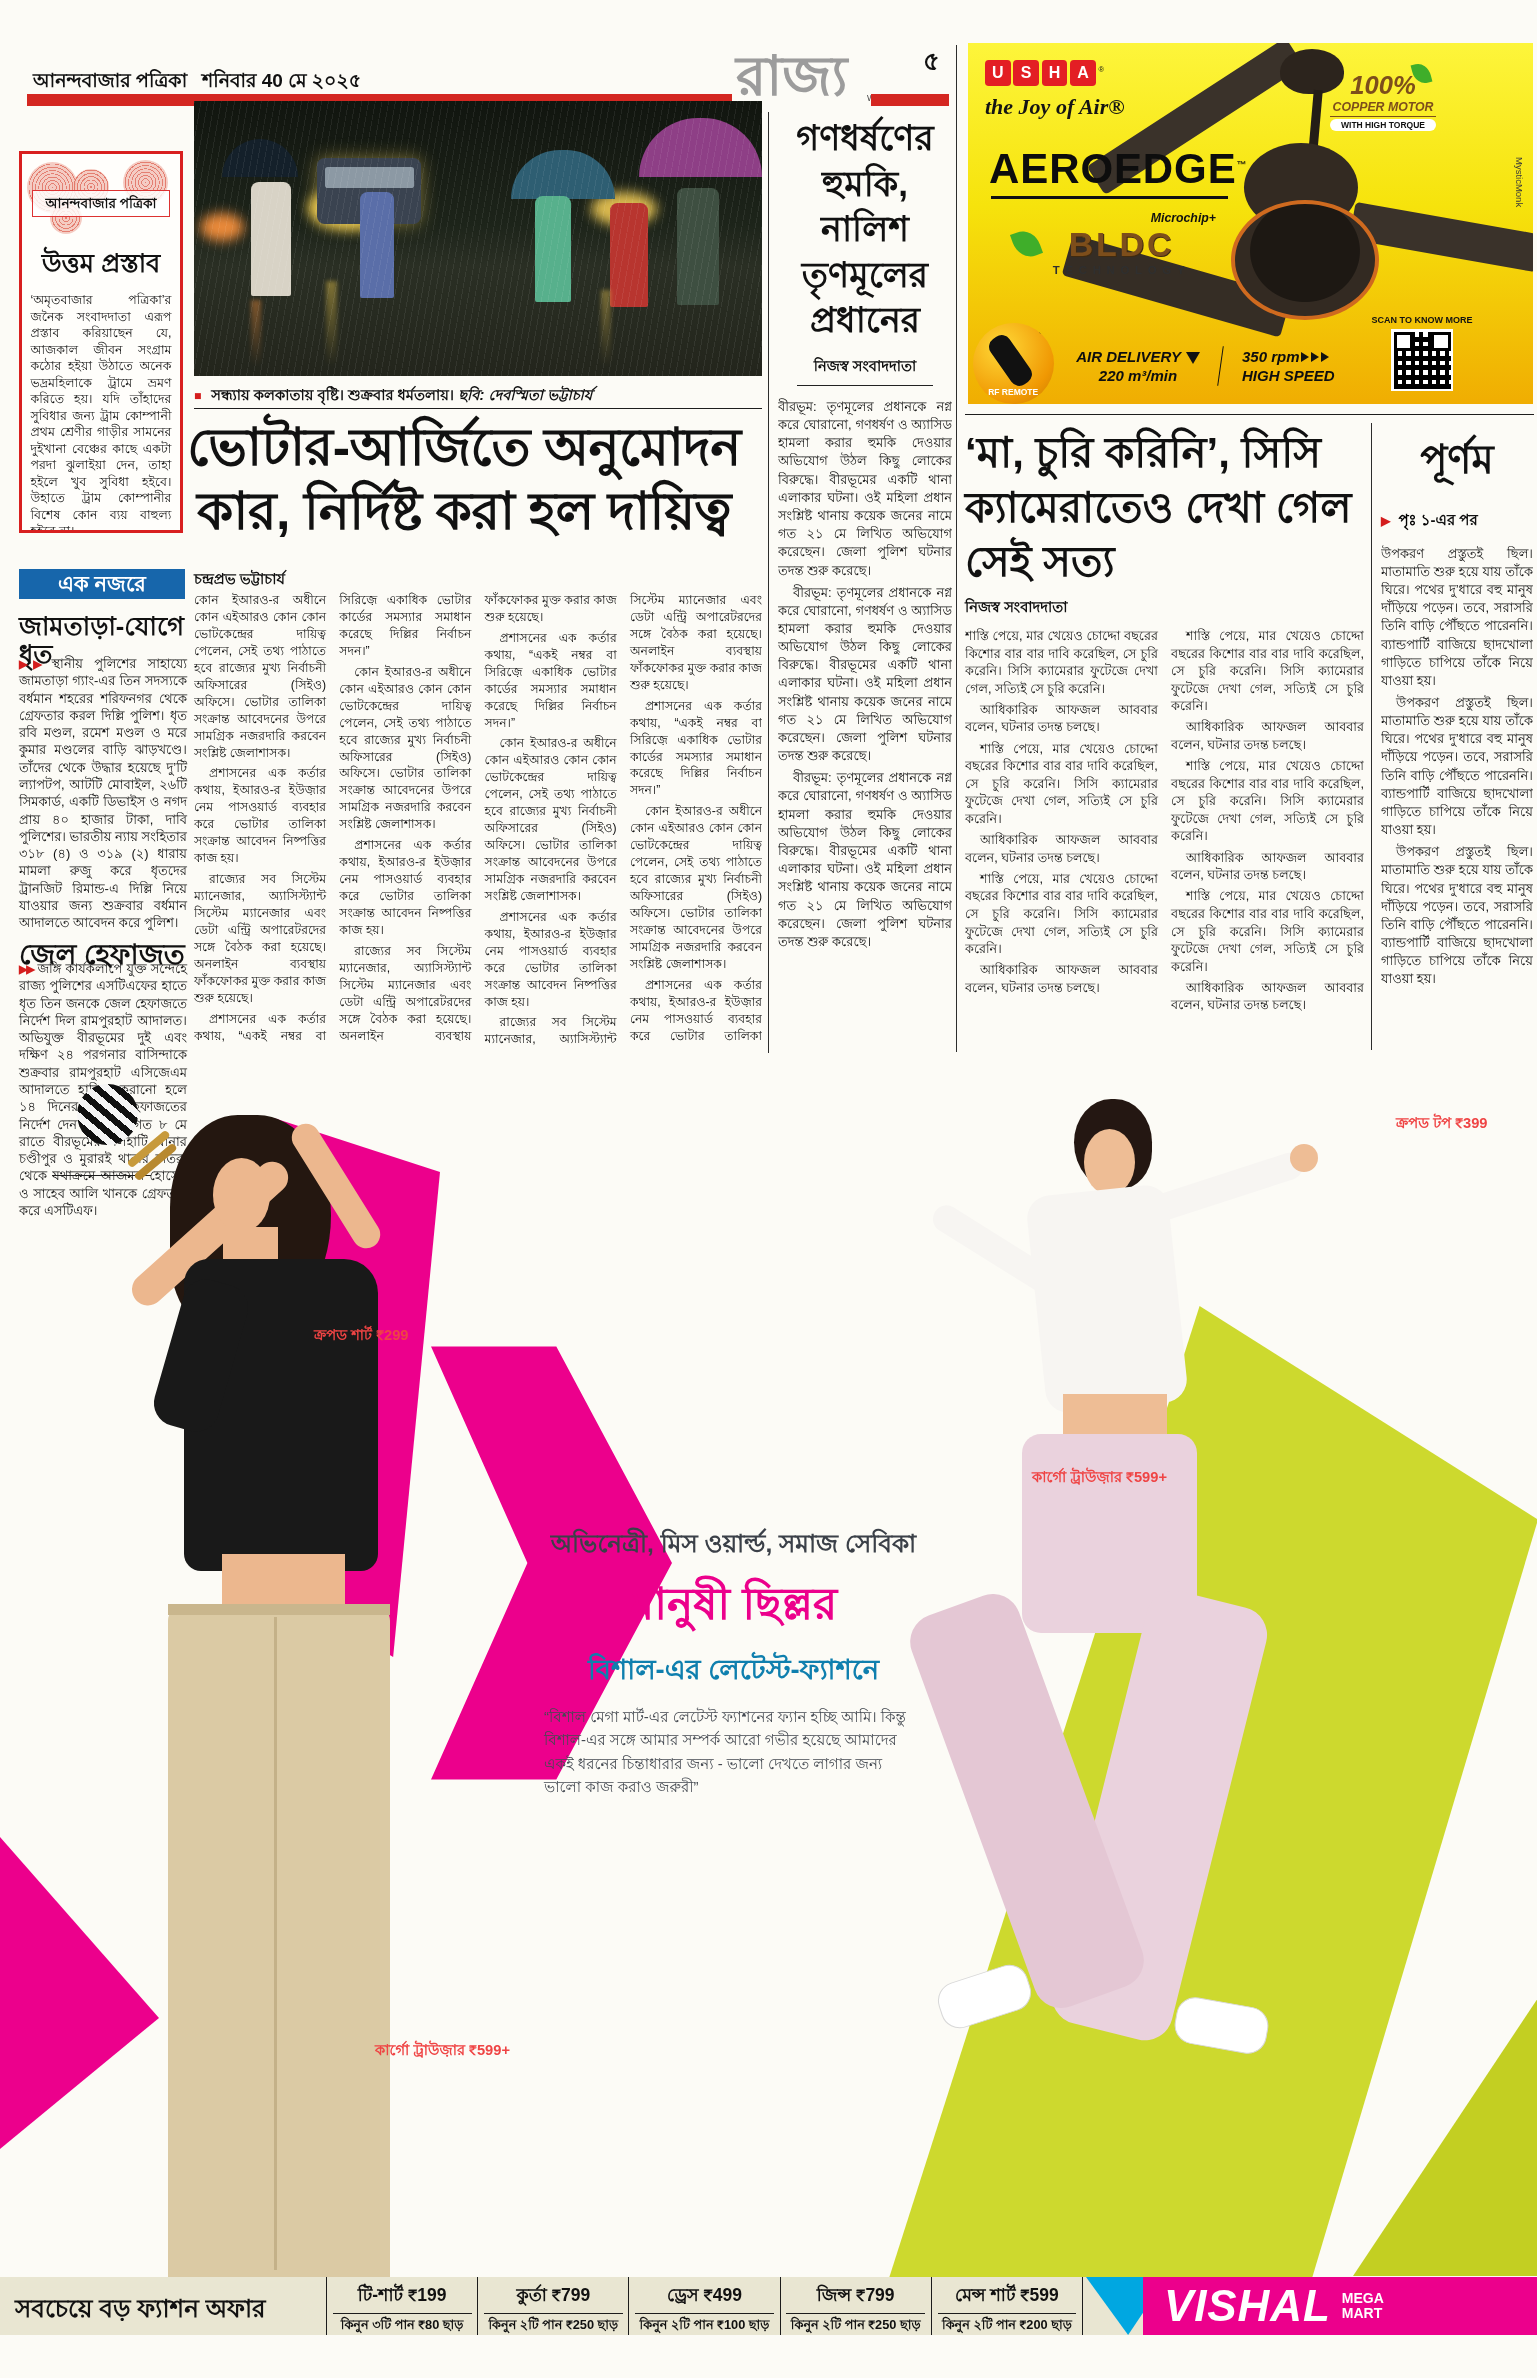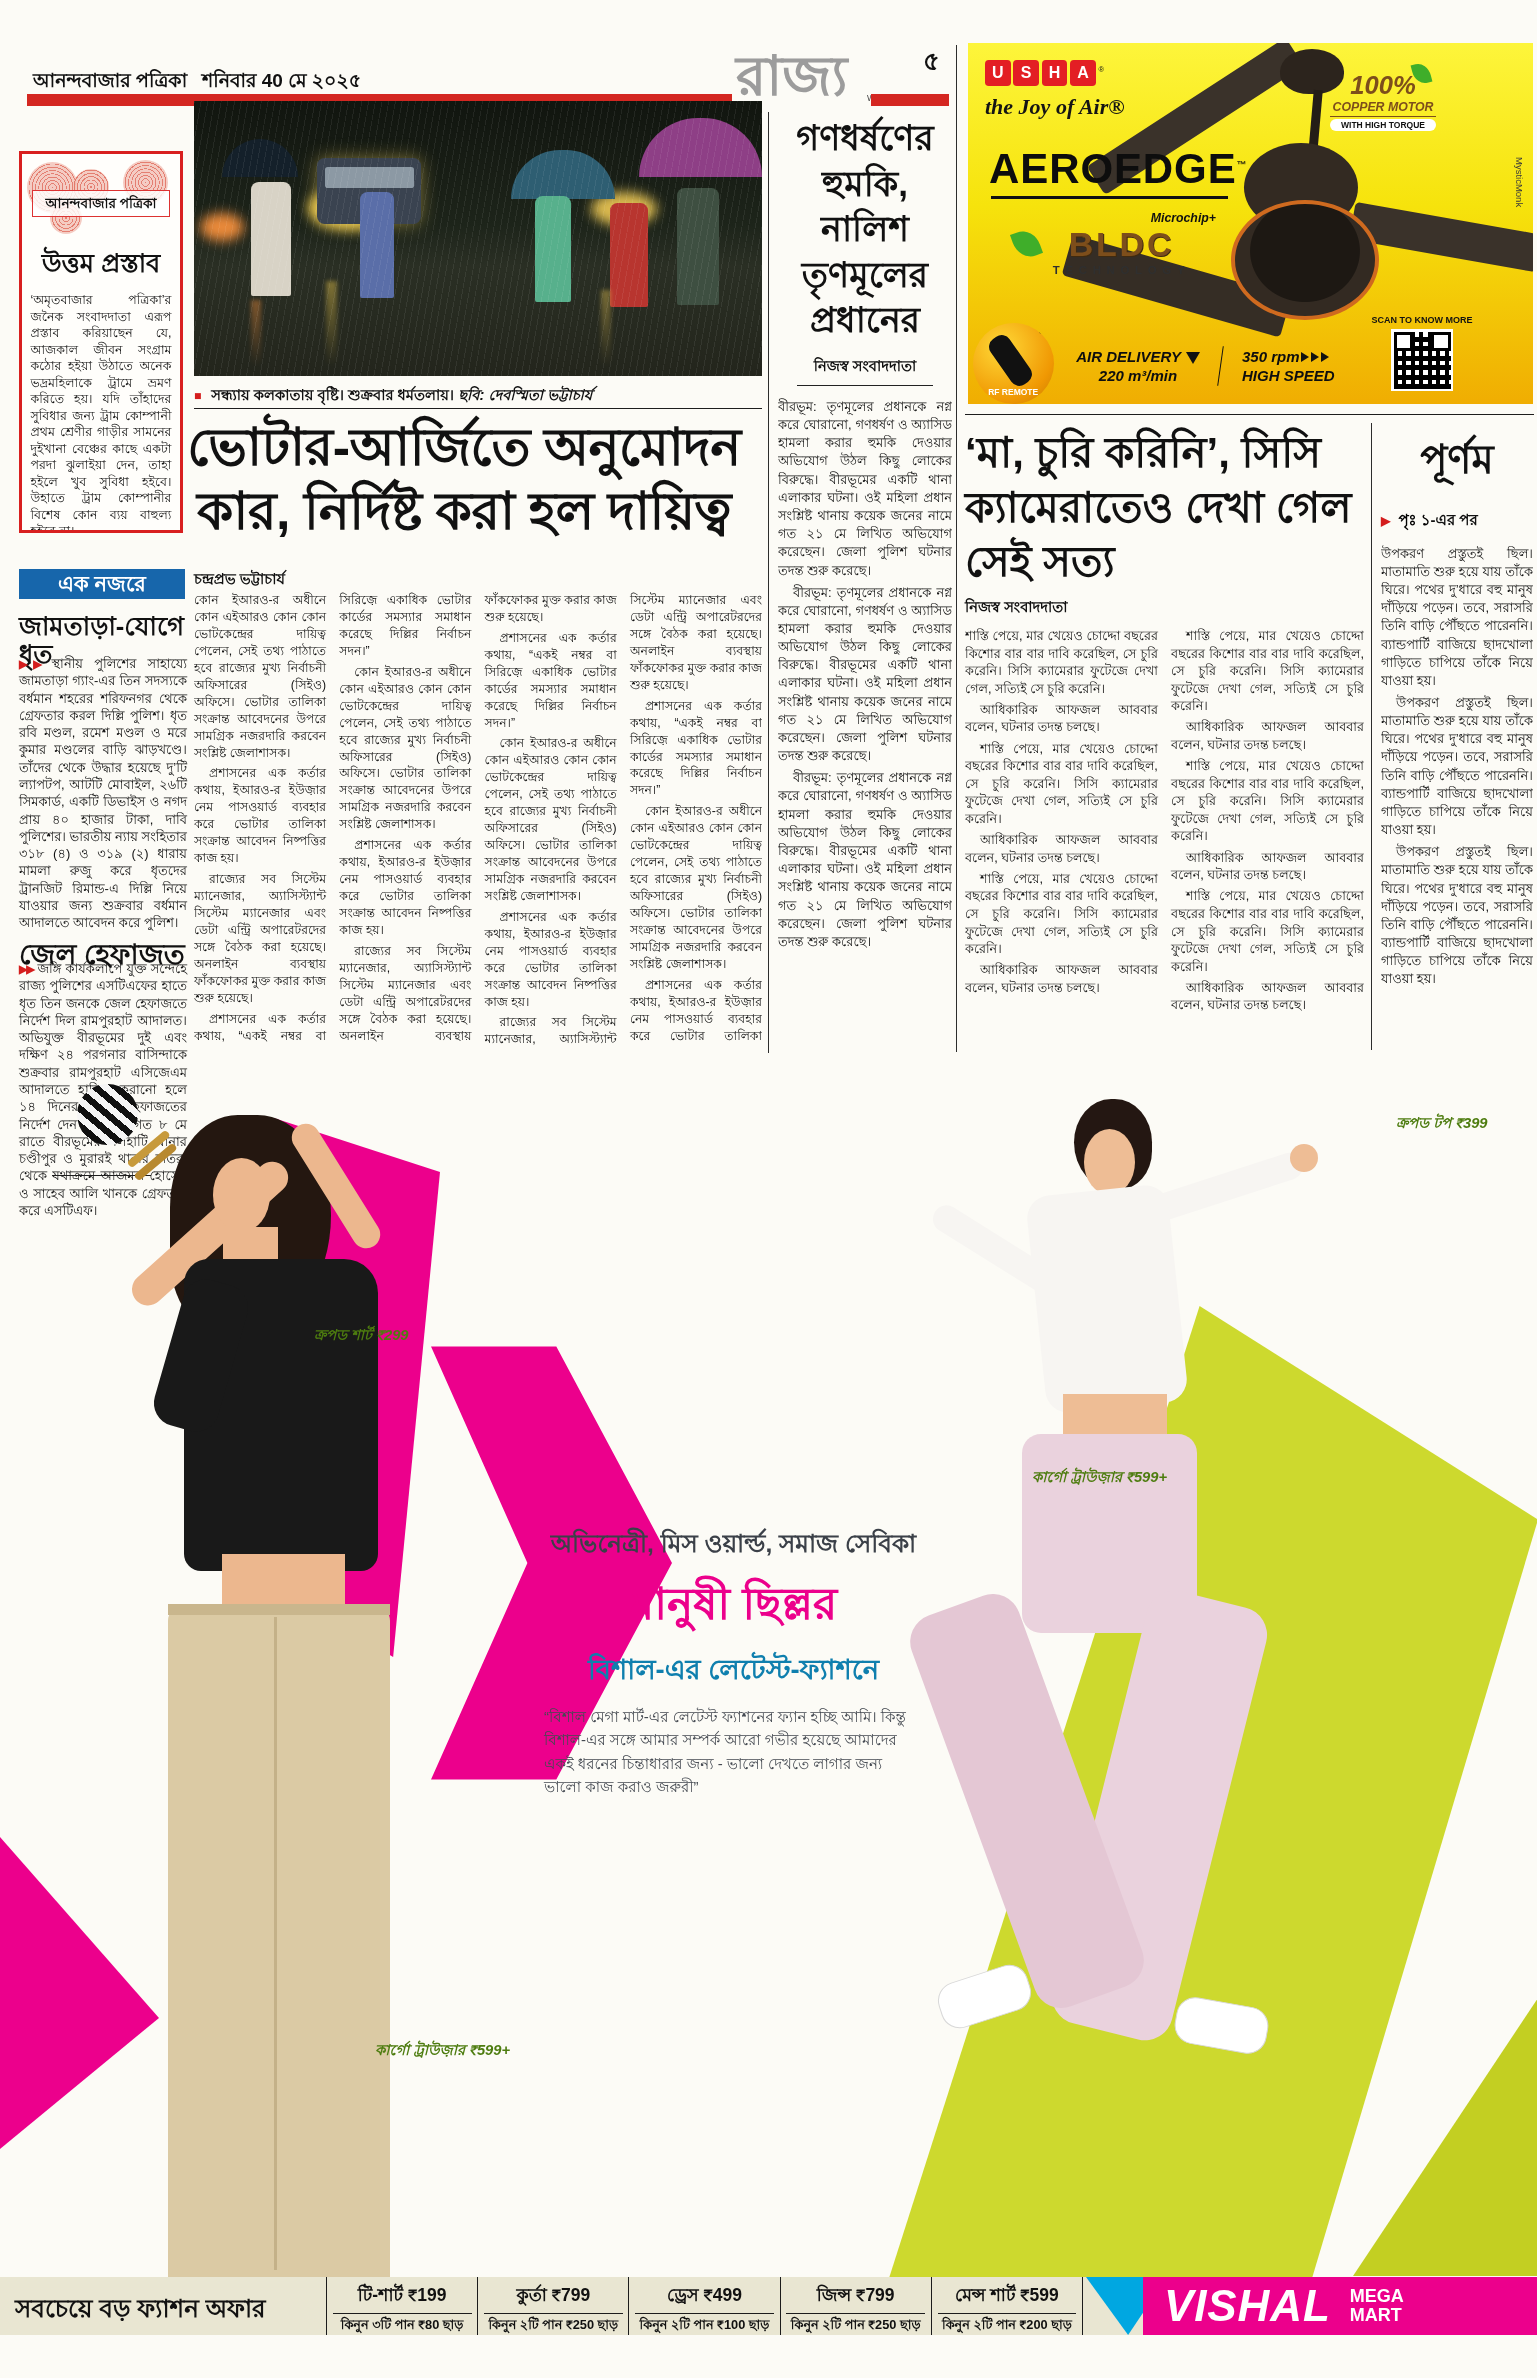--- a/index.html
+++ b/index.html
@@ -70,34 +70,34 @@
   .funnel{display:inline-block;width:0;height:0;border-left:7.6px solid transparent;border-right:7.6px solid transparent;
         border-top:12.3px solid #111;margin-left:4.7px;vertical-align:middle;}
   .qr{width:57px;height:57px;background:#fff;padding:2.8px;margin:3.8px auto 0;}
   .qr .in{width:100%;height:100%;position:relative;
      background:repeating-linear-gradient(90deg,#000 0 3.8px,transparent 3.8px 8.5px),
                 repeating-linear-gradient(0deg,#000 0 4.7px,#fff 4.7px 9.5px);}
   .qr .in:before,.qr .in:after{content:"";position:absolute;width:13.2px;height:13.2px;border:3.8px solid #000;background:#fff;}
   .qr .in:before{left:0;top:0;} .qr .in:after{right:0;top:0;}
   
   .shape{position:absolute;}
-  .tag{position:absolute;font-weight:bold;font-size:14.7px;color:#4d7c0f;white-space:nowrap;font-style:italic;}
+  .tag{position:absolute;font-weight:bold;font-size:14.7px;color:#ef4444;white-space:nowrap;}
   .vintro{font-size:24.6px;color:#3b4048;font-weight:bold;}
   .vname{font-size:44px;color:#ec008c;font-weight:bold;margin-top:5.7px;}
   .vsub{font-size:27.4px;color:#0f7fae;font-weight:bold;margin-top:5.7px;}
   .vquote{font-size:15px;color:#454a52;line-height:1.55;text-align:left;}
   .skin{background:#ecb78e;position:absolute;}
   .strip{background:#e9e6d2;}
   .offer-cell{flex:1;border-left:1.9px solid #1c1c1c;text-align:center;padding:4.7px 5.7px 0 5.7px;white-space:nowrap;}
   .offer-cell:last-child{border-right:1.9px solid #1c1c1c;}
   .offer-l1{font-size:17.5px;font-weight:bold;}
   .offer-l2{font-size:12.8px;font-weight:bold;margin-top:1.9px;border-top:1.4px solid #1c1c1c;padding-top:1.9px;}
   .vmegamart{display:flex;align-items:center;background:#ec008c;color:#fff;}
   .vbig{font-size:44px;font-weight:bold;font-style:italic;letter-spacing:0.9px;margin-left:21px;}
-  .vsmall{font-size:18px;font-weight:bold;line-height:1.05;margin-left:19px;}
+  .vsmall{font-size:14px;font-weight:bold;line-height:1.05;margin-left:11px;}
 </style>
 </head>
 <body>
 
 <div class="page">
 
   <div class="abs" style="left:33px;top:66px;font-size:19px;">
     <span class="b">আনন্দবাজার পত্রিকা</span>
     <span class="b" style="margin-left:9.5px;">শনিবার 40 মে ২০২৫</span>
   </div>

